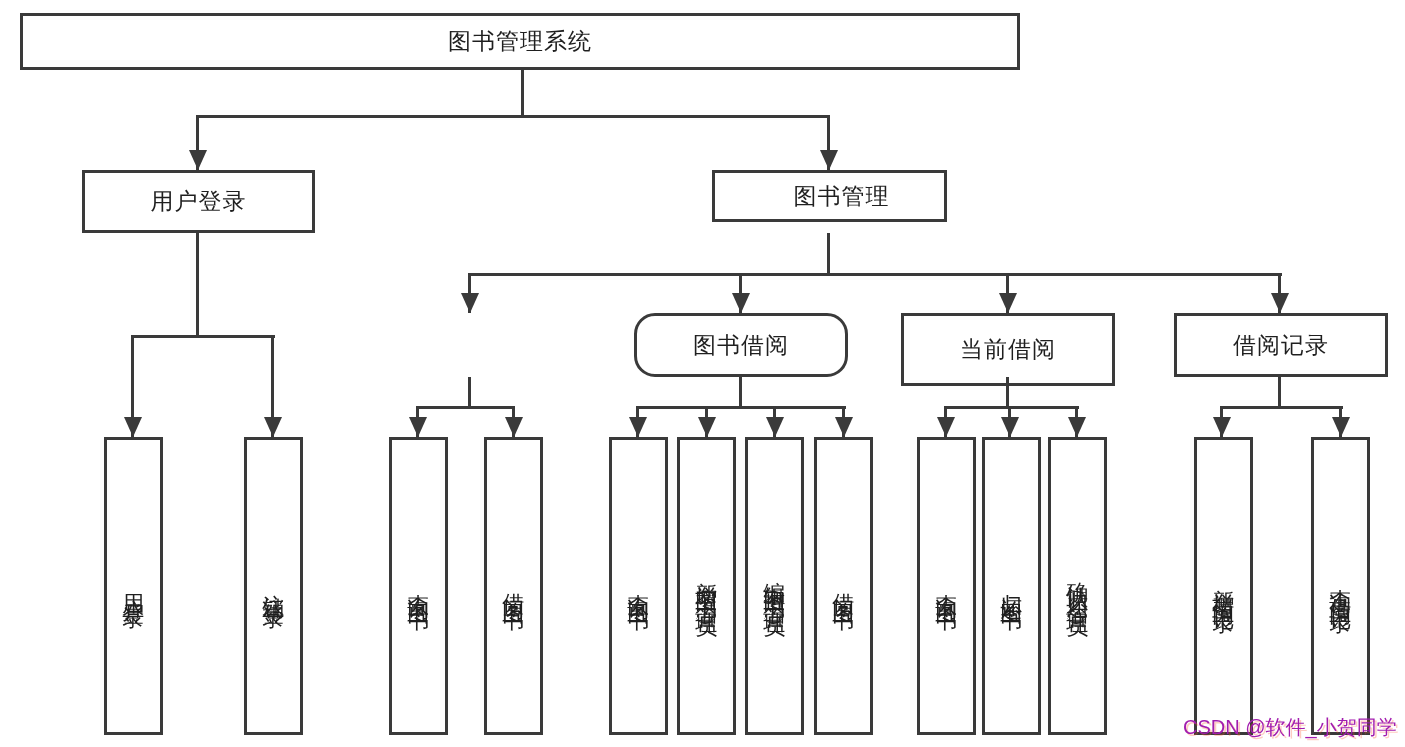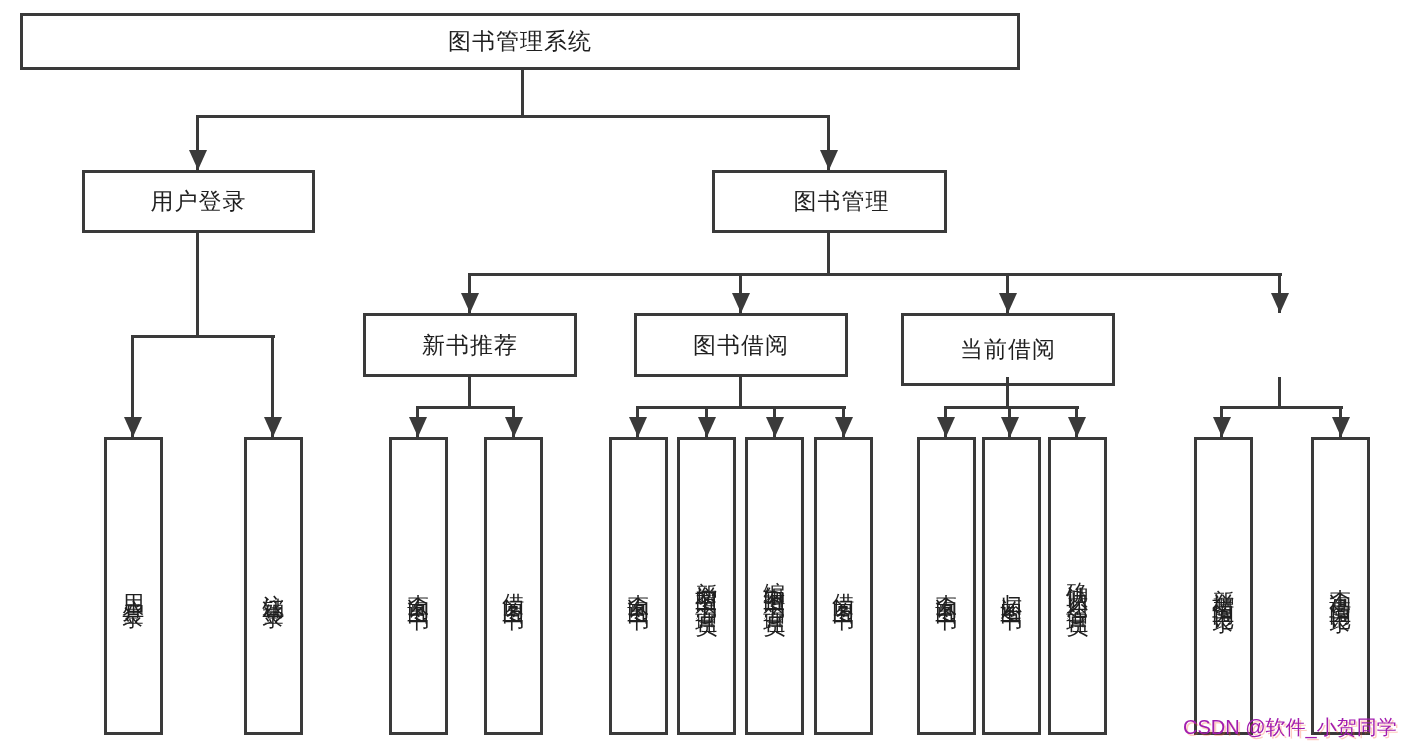--- a/index.html
+++ b/index.html
@@ -67,32 +67,32 @@
 
 <div id="canvas">
 
   <div class="hbox" style="left:20px;top:13px;width:1000px;height:57px;">
     <span>图书管理系统</span>
   </div>
 
   <div class="hbox" style="left:82px;top:170px;width:233px;height:63px;">
     <span>用户登录</span>
   </div>
-  <div class="hbox" style="left:712px;top:170px;width:235px;height:63px;padding-left:24px;">
+  <div class="hbox" style="left:712px;top:170px;width:235px;height:52px;padding-left:24px;">
     <span>图书管理</span>
   </div>
 
-  <div class="hbox" style="left:363px;top:313px;width:214px;height:64px;">
-    <span>新书推荐</span>
-  </div>
-  <div class="hbox" style="left:634px;top:313px;width:214px;height:64px;">
+  <div class="hbox" style="left:634px;top:313px;width:214px;height:64px;border-radius:21px;">
     <span>图书借阅</span>
   </div>
   <div class="hbox" style="left:901px;top:313px;width:214px;height:73px;">
     <span>当前借阅</span>
+  </div>
+  <div class="hbox" style="left:1174px;top:313px;width:214px;height:64px;">
+    <span>借阅记录</span>
   </div>
 
   <div class="leaf" style="left:104px;">
     <span>用户登录</span>
   </div>
   <div class="leaf" style="left:244px;">
     <span>注销登录</span>
   </div>
 
   <div class="leaf" style="left:389px;">

